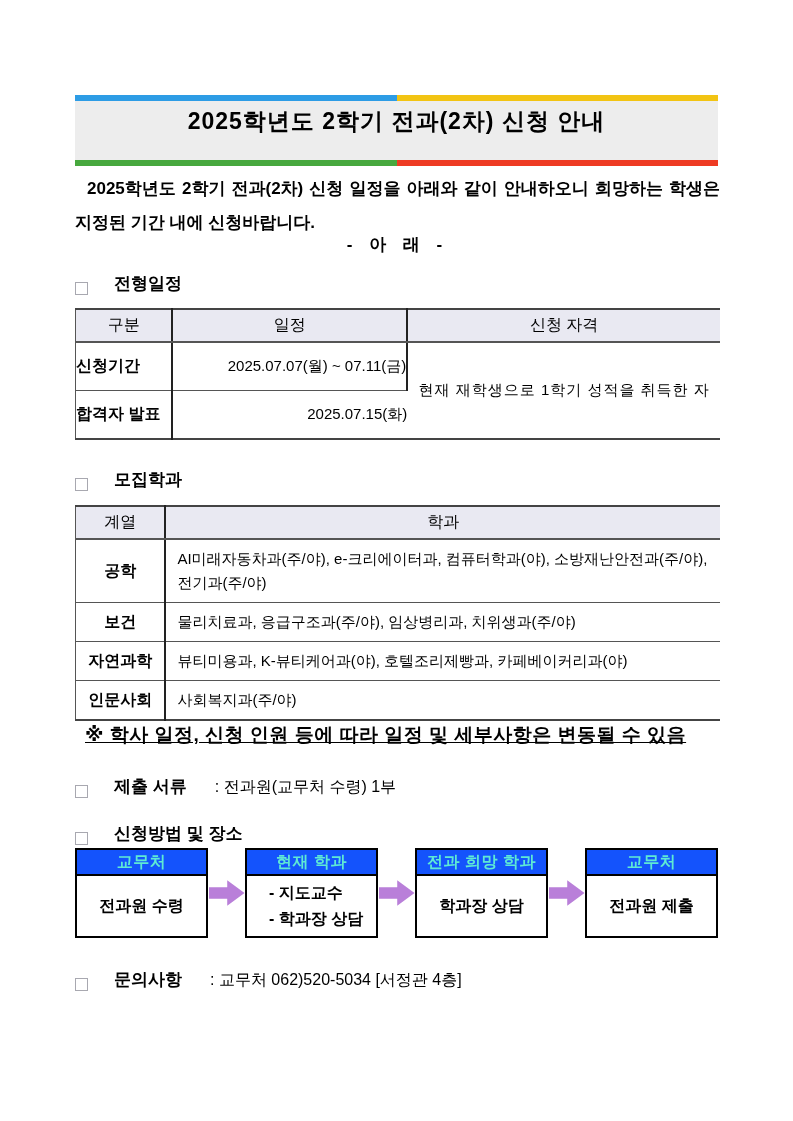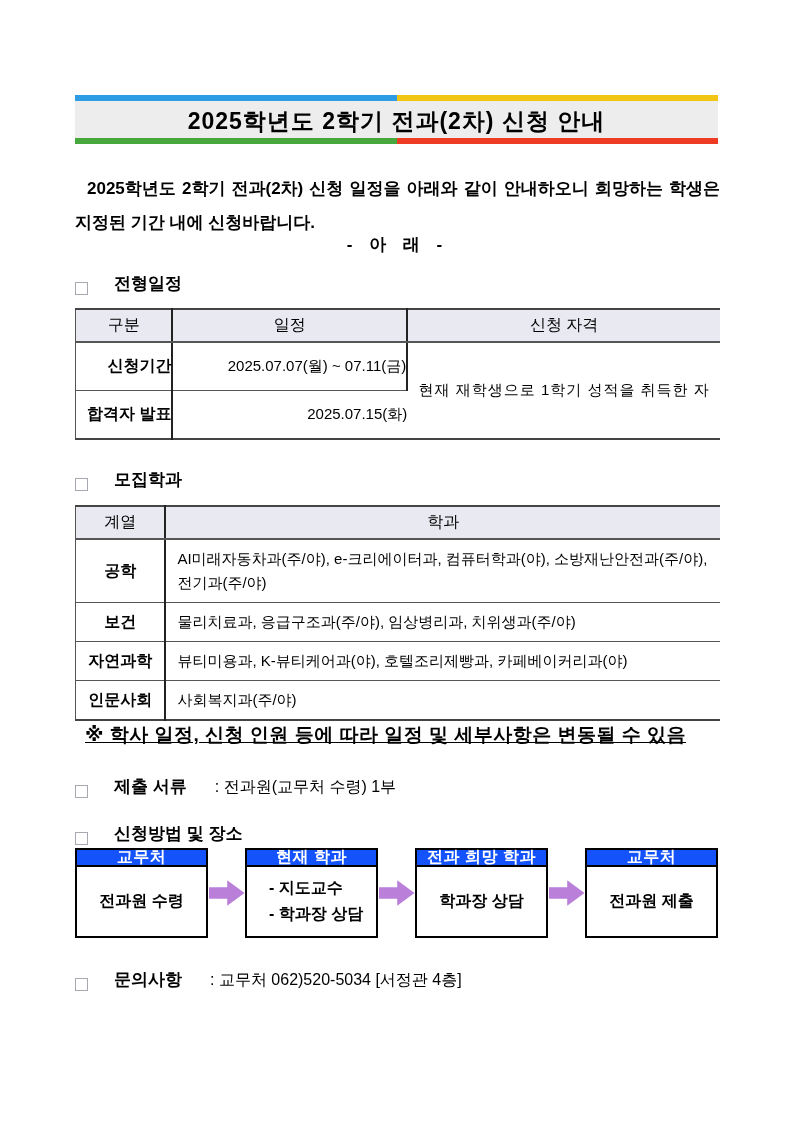--- a/index.html
+++ b/index.html
@@ -14,21 +14,21 @@
   }
   
   .banner { position:absolute; left:75px; top:95px; width:643px; }
   .banner-bars { display:flex; height:6px; }
   .banner-bars .half { flex:1; }
   .bar-blue   { background:#2D9CE5; }
   .bar-yellow { background:#F2C413; }
   .bar-green  { background:#47A83E; }
   .bar-red    { background:#EE3B23; }
   .banner-mid {
-    background:#EDEDED; height:37px; line-height:41px;
+    background:#EDEDED; height:59px; line-height:41px;
     text-align:center; font-size:23px; font-weight:bold; letter-spacing:1px;
   }
   
   .intro {
     position:absolute; left:75px; top:172px; width:645px;
     font-size:17px; font-weight:bold; line-height:34px;
     text-align:justify; text-indent:12px;
   }
   .below-divider {
     position:absolute; left:75px; top:233px; width:645px;
@@ -57,21 +57,21 @@
     background:#E9E9F2;
     border-bottom:2.5px solid #555;
     font-size:16px; font-weight:normal; text-align:center;
   }
   th, td { border-right:2px solid #222; }
   th:last-child, td:last-child { border-right:none; }
   td { border-bottom:1px solid #555; font-size:15px; }
   tr:last-child td { border-bottom:none; }
   .t1 { top:308px; }
   .t1 th { height:33px; }
-  .t1 .row-label { font-size:16px; font-weight:bold; text-align:right; }
+  .t1 .row-label { font-size:16px; font-weight:bold; text-align:left; }
   .t1 .row-value { padding-left:11px; text-align:right; }
   .t1 .qual-cell { text-align:center; letter-spacing:1px; }
   .t2 { top:505px; }
   .t2 th { height:33px; }
   .t2 .cat-cell { font-size:16px; font-weight:bold; text-align:center; width:90px; }
   .t2 .major-cell { padding:7px 11px; line-height:24px; text-align:left; }
   
   .note {
     position:absolute; left:85px; top:722px; width:635px;
     font-size:19px; font-weight:bold; text-decoration:underline;
@@ -80,21 +80,21 @@
   
   .flow {
     position:absolute; left:75px; top:848px; width:643px; height:90px;
     display:flex; align-items:center;
   }
   .flow-box {
     width:133px; height:90px; border:2px solid #000; background:#fff;
     display:flex; flex-direction:column; flex:0 0 auto;
   }
   .flow-head {
-    height:17px; background:#1453FC; color:#ffffff;
+    height:26px; background:#1453FC; color:#5eead4;
     border-bottom:2px solid #000;
     display:flex; align-items:center; justify-content:center;
     font-size:16px; font-weight:bold; letter-spacing:0.5px;
   }
   .flow-body {
     flex:1; display:flex; flex-direction:column; justify-content:center;
     font-size:16px; font-weight:bold; text-align:center; gap:5px;
   }
   .flow-body.left { text-align:left; padding-left:22px; }
   .flow-gap { flex:1; display:flex; align-items:center; justify-content:center; }

